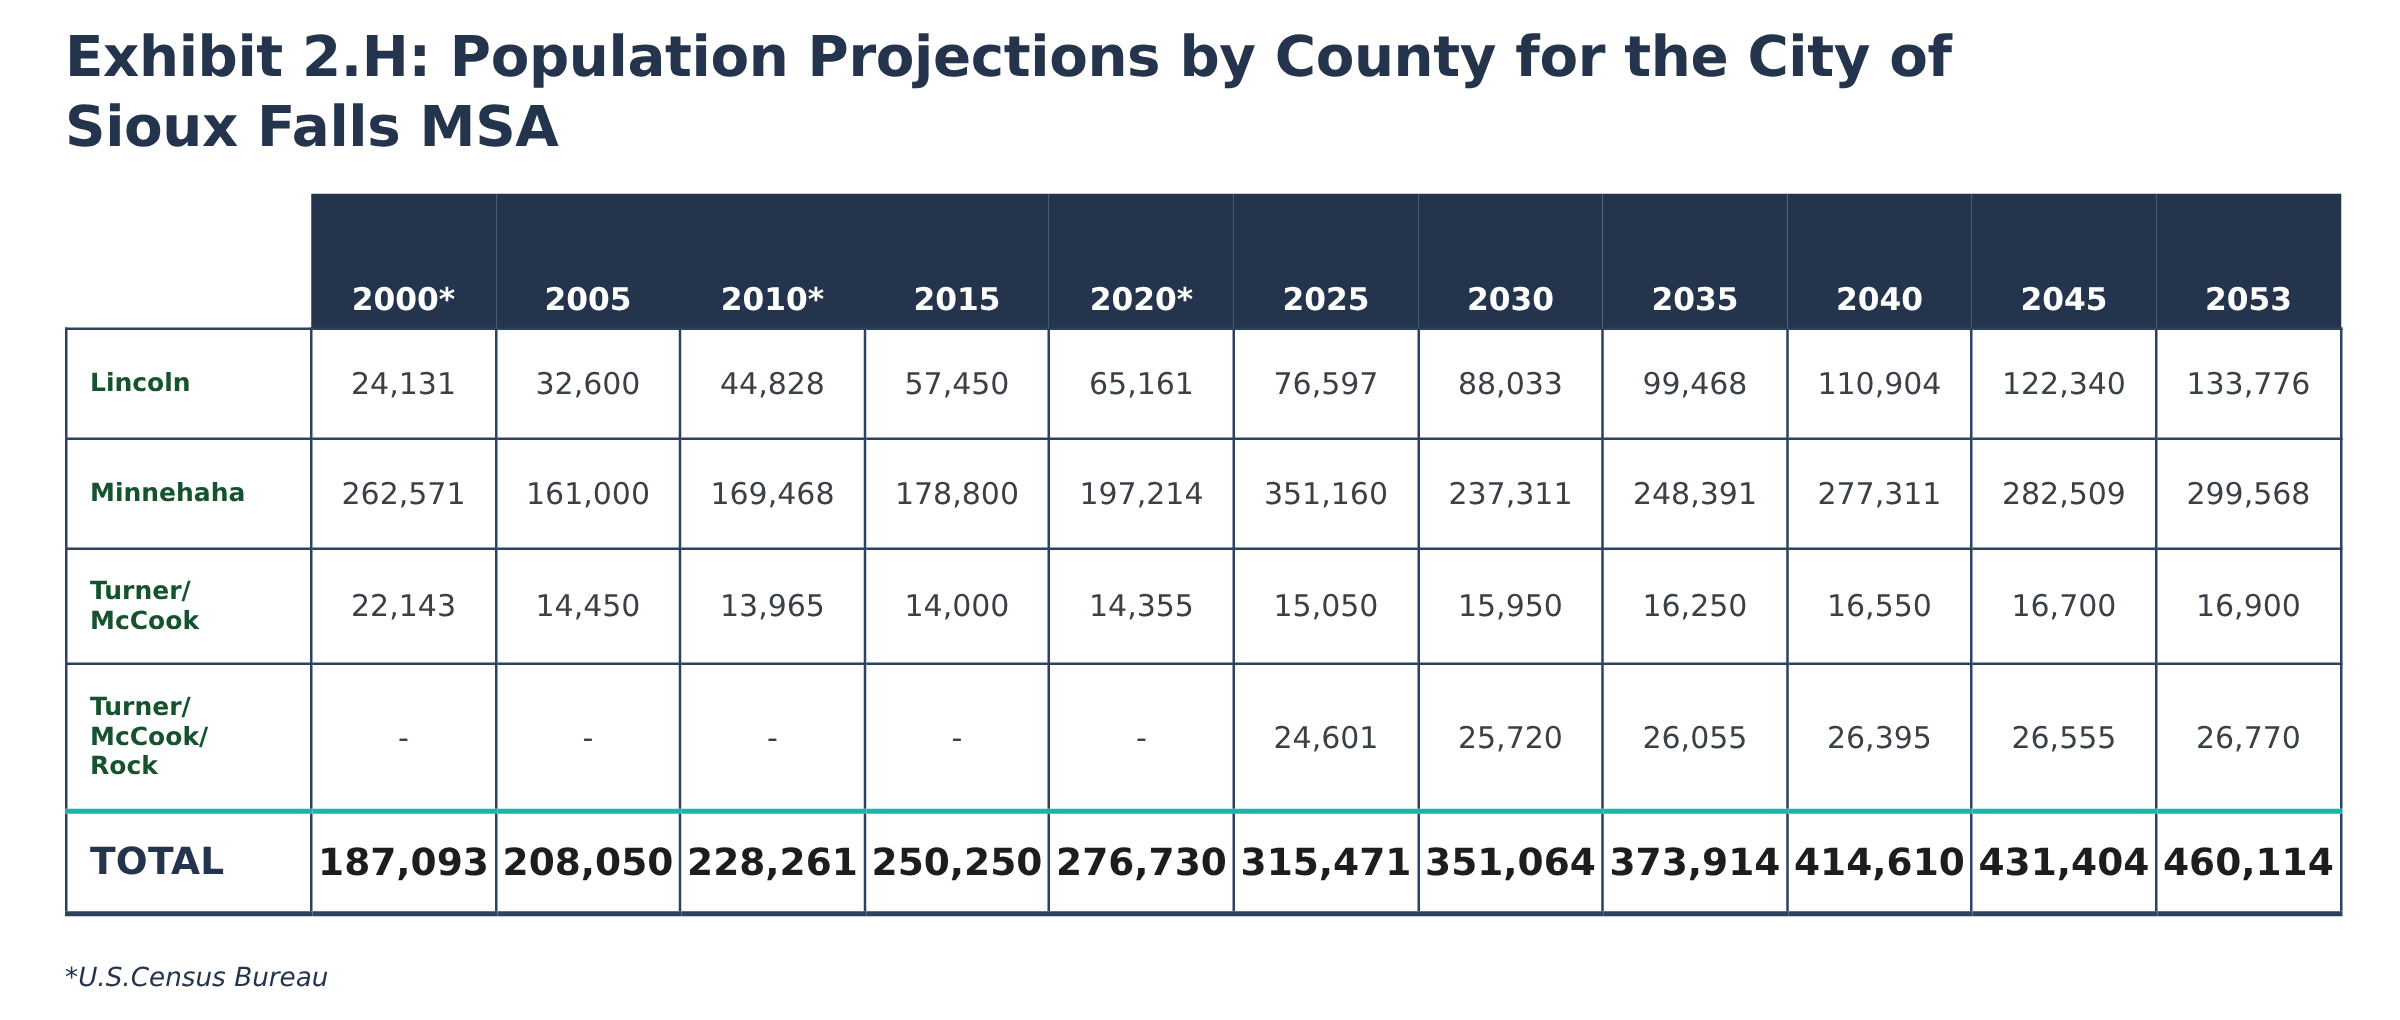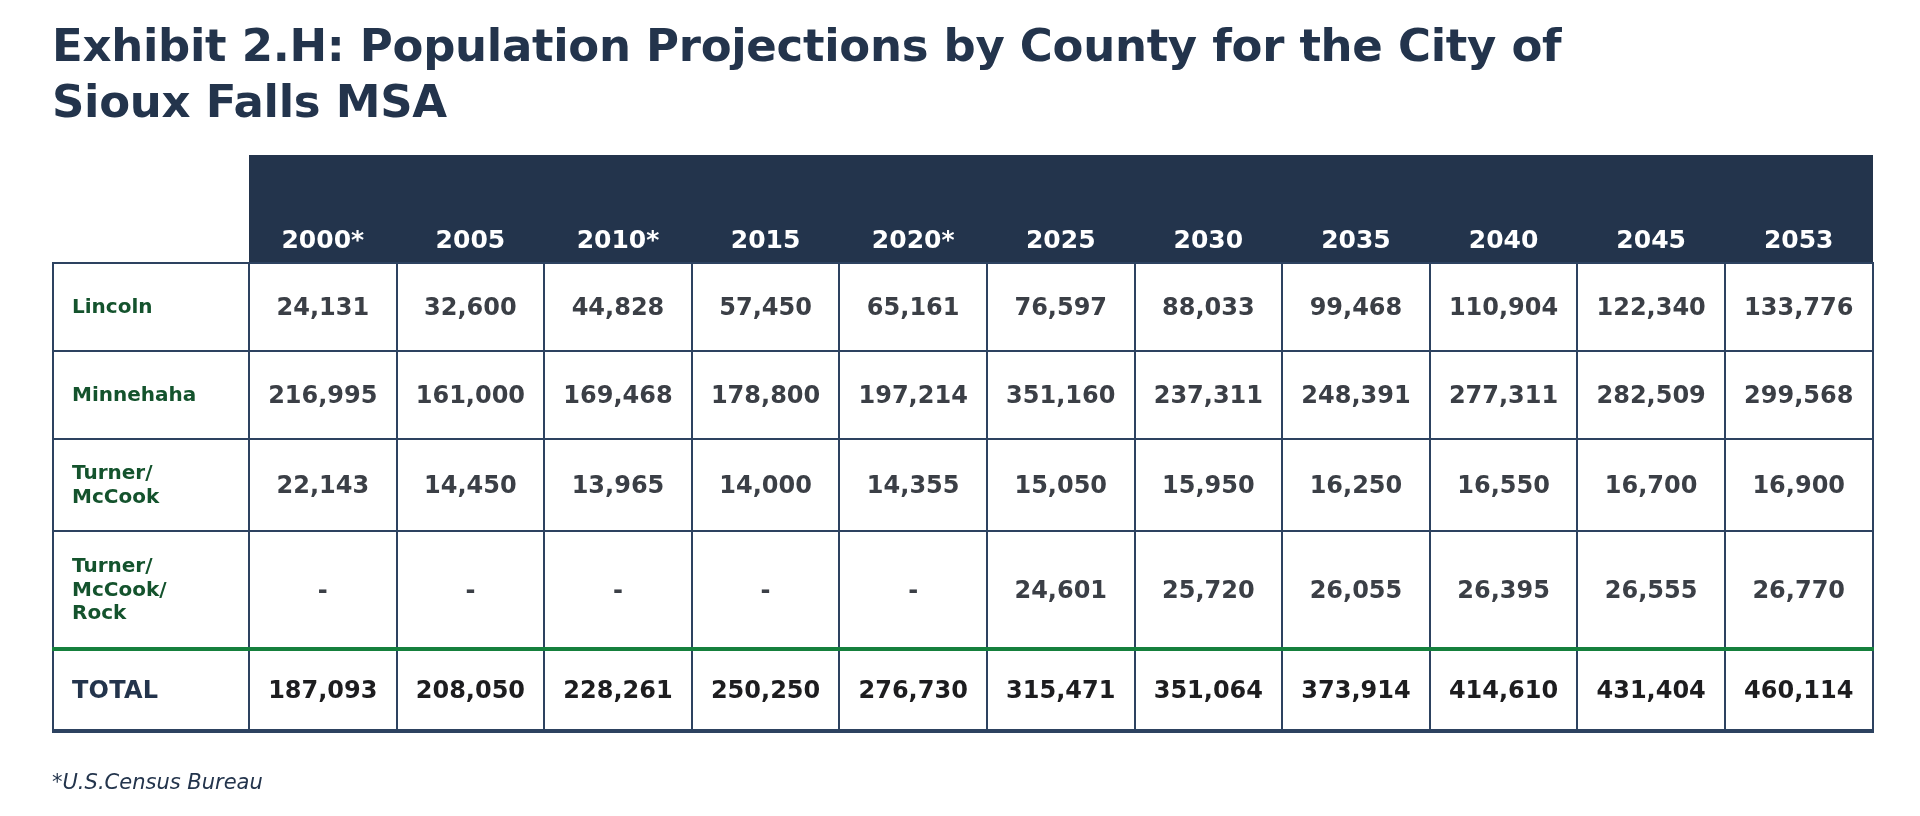--- a/index.html
+++ b/index.html
@@ -72,41 +72,41 @@
 
   
   tbody td {
     border: 2px solid #2d4260;
     height: 88px;
     font-size: 24px;
     color: #3b3f46;
     text-align: center;
     vertical-align: middle;
     background: #ffffff;
-    font-weight: 700;
+    font-weight: 400;
   }
 
   tbody td.rowlabel {
     text-align: left;
     padding-left: 18px;
     font-size: 20px;
     font-weight: 700;
     color: #14532d;
     line-height: 1.18;
     white-space: pre-line;
   }
 
   tbody tr.r-tmr td { height: 118px; }
   tbody tr.r-tm  td { height: 92px; }
 
   tbody tr.total td {
     font-weight: 700;
-    font-size: 24px;
+    font-size: 30px;
     color: #1d1d1f;
-    border-top: 4px solid #15803d;
+    border-top: 4px solid #14b8a6;
     border-bottom: 4px solid #2d4260;
     height: 82px;
   }
   tbody tr.total td.rowlabel {
     color: #23344c;
     letter-spacing: 0.2px;
   }
 
   
   .footnote {
@@ -173,21 +173,21 @@
           <td>76,597</td>
           <td>88,033</td>
           <td>99,468</td>
           <td>110,904</td>
           <td>122,340</td>
           <td>133,776</td>
         </tr>
 
         <tr class="r-minnehaha">
           <td class="rowlabel">Minnehaha</td>
-          <td>216,995</td>
+          <td>262,571</td>
           <td>161,000</td>
           <td>169,468</td>
           <td>178,800</td>
           <td>197,214</td>
           <td>351,160</td>
           <td>237,311</td>
           <td>248,391</td>
           <td>277,311</td>
           <td>282,509</td>
           <td>299,568</td>

